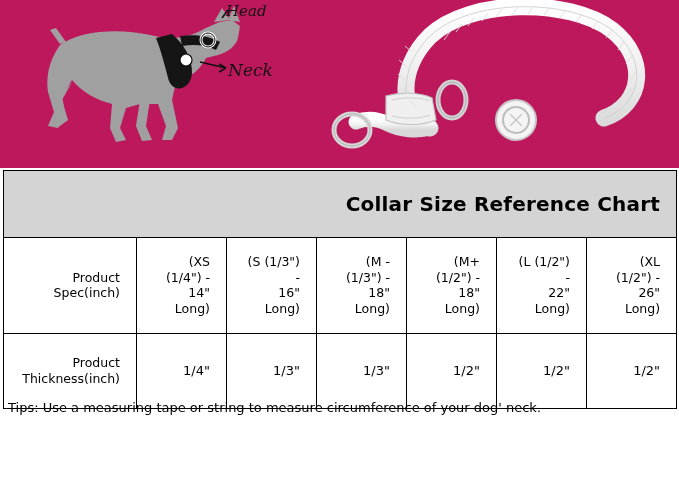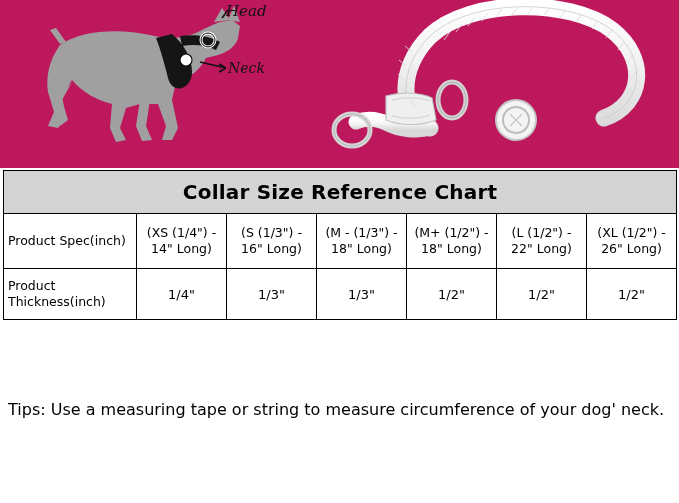--- a/index.html
+++ b/index.html
@@ -40,42 +40,43 @@
     top: 2px;
     font-size: 15px;
     font-style: italic;
     font-family: "DejaVu Serif", serif;
     color: #111;
   }
   .label-neck {
     position: absolute;
     left: 228px;
     top: 60px;
-    font-size: 14px;
+    font-size: 17px;
     font-style: italic;
     font-family: "DejaVu Serif", serif;
     color: #111;
   }
 
   
   .chart-wrap {
     position: absolute;
     left: 3px;
     top: 170px;
     width: 673px;
   }
   table.size-chart {
     border-collapse: collapse;
     width: 673px;
     table-layout: fixed;
   }
   table.size-chart td, table.size-chart th {
     border: 1px solid #000000;
-    padding: 4px;
+    padding: 16px;
     vertical-align: middle;
+    text-align: right;
   }
   .chart-title-cell {
     background: #d4d4d4;
     text-align: center;
     height: 34px;
     font-size: 20px;
     font-weight: bold;
     font-family: "DejaVu Sans", sans-serif;
     letter-spacing: 0.2px;
   }
@@ -100,21 +101,21 @@
   tr.spec-row td { height: 46px; }
   tr.thick-row td { height: 42px; }
   tr.circ-row td { height: 42px; }
 
   
   .tips {
     position: absolute;
     left: 8px;
     top: 398px;
     width: 662px;
-    font-size: 16px;
+    font-size: 13px;
     line-height: 1.55;
     font-family: "DejaVu Sans", sans-serif;
     color: #000;
   }
   .tips .line2, .tips .line3 {
     padding-left: 30px;
   }
 </style>
 </head>
 <body>

